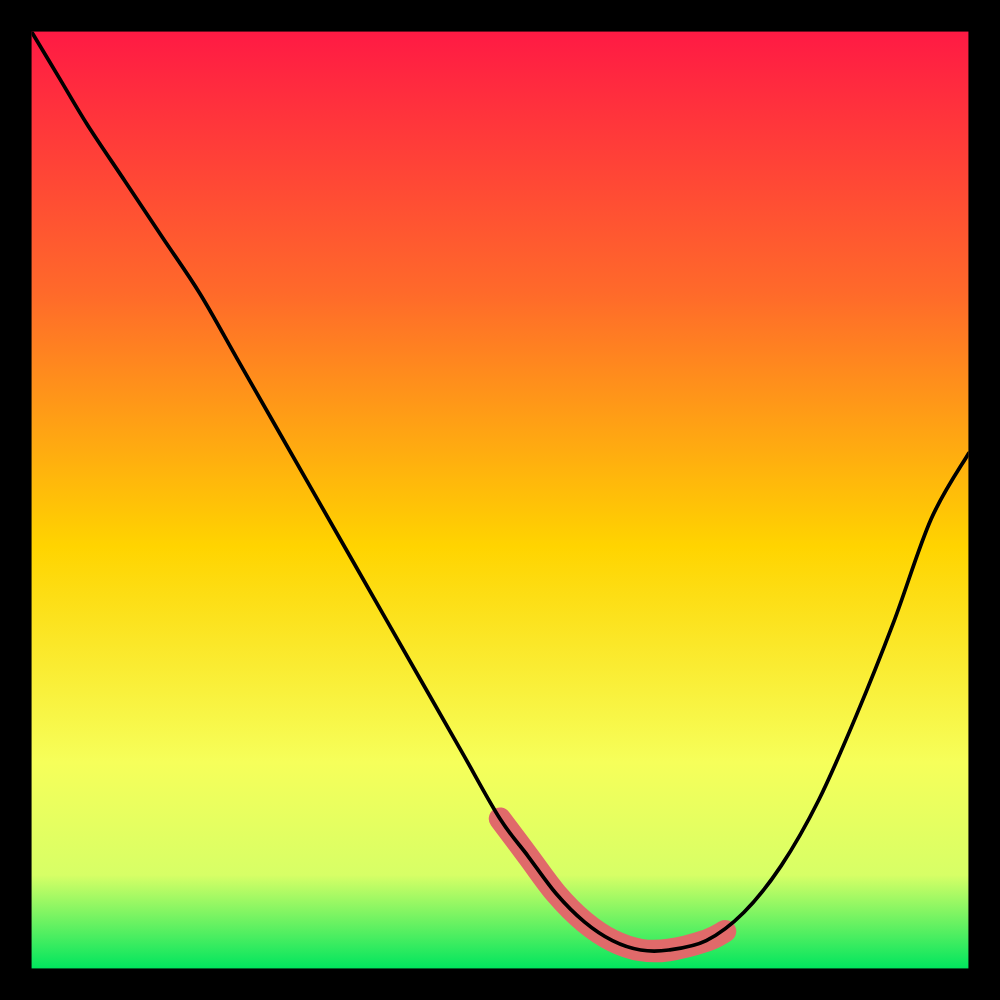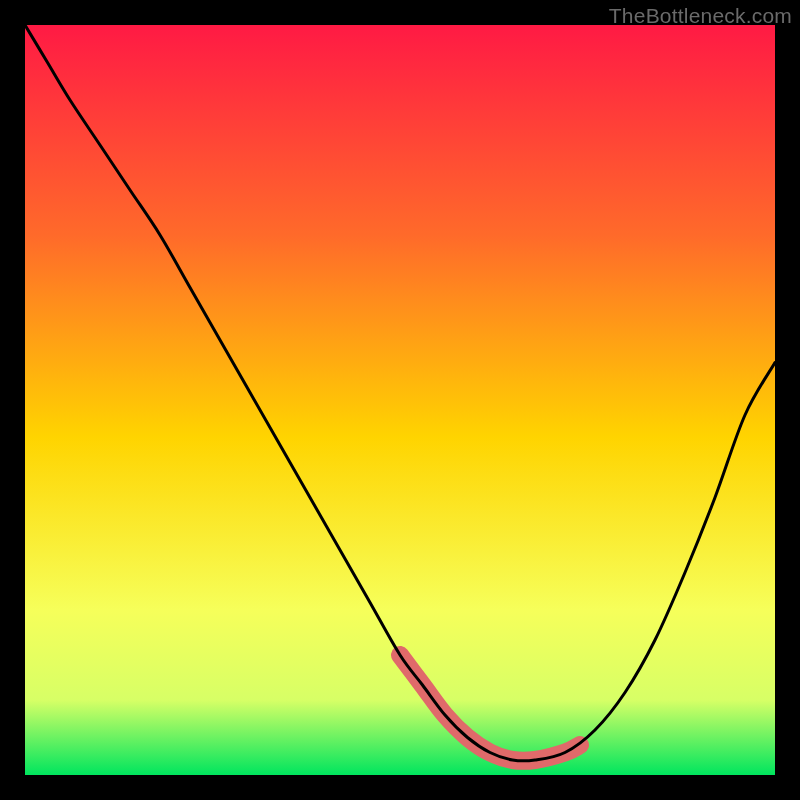--- a/index.html
+++ b/index.html
@@ -57,15 +57,14 @@
           <stop id="g4" offset="90%" stop-color="#d7ff66"></stop>
           <stop id="g5" offset="100%" stop-color="#00e55e"></stop>
         </linearGradient>
       </defs>
       <rect x="0" y="0" width="750" height="750" fill="url(#bg-grad)"></rect>
       <path id="highlight-path" fill="none" stroke-linecap="round" stroke-linejoin="round" d="M 375.00 630.00 C 378.75 635.00, 390.00 650.00, 397.50 660.00 C 405.00 670.00, 412.50 681.25, 420.00 690.00 C 427.50 698.75, 435.00 706.25, 442.50 712.50 C 450.00 718.75, 457.50 723.75, 465.00 727.50 C 472.50 731.25, 480.00 733.75, 487.50 735.00 C 495.00 736.25, 501.25 736.25, 510.00 735.00 C 518.75 733.75, 532.50 730.00, 540.00 727.50 C 547.50 725.00, 552.50 721.25, 555.00 720.00" stroke="#e06a6a" stroke-width="18"></path>
       <path id="curve-path" fill="none" stroke-linecap="round" stroke-linejoin="round" d="M 0.00 0.00 C 3.75 6.25, 15.00 25.00, 22.50 37.50 C 30.00 50.00, 36.25 61.25, 45.00 75.00 C 53.75 88.75, 65.00 105.00, 75.00 120.00 C 85.00 135.00, 95.00 150.00, 105.00 165.00 C 115.00 180.00, 125.00 193.75, 135.00 210.00 C 145.00 226.25, 155.00 245.00, 165.00 262.50 C 175.00 280.00, 185.00 297.50, 195.00 315.00 C 205.00 332.50, 215.00 350.00, 225.00 367.50 C 235.00 385.00, 245.00 402.50, 255.00 420.00 C 265.00 437.50, 275.00 455.00, 285.00 472.50 C 295.00 490.00, 305.00 507.50, 315.00 525.00 C 325.00 542.50, 335.00 560.00, 345.00 577.50 C 355.00 595.00, 366.25 616.25, 375.00 630.00 C 383.75 643.75, 390.00 650.00, 397.50 660.00 C 405.00 670.00, 412.50 681.25, 420.00 690.00 C 427.50 698.75, 435.00 706.25, 442.50 712.50 C 450.00 718.75, 457.50 723.75, 465.00 727.50 C 472.50 731.25, 480.00 733.75, 487.50 735.00 C 495.00 736.25, 501.25 736.25, 510.00 735.00 C 518.75 733.75, 530.00 732.50, 540.00 727.50 C 550.00 722.50, 560.00 715.00, 570.00 705.00 C 580.00 695.00, 590.00 682.50, 600.00 667.50 C 610.00 652.50, 620.00 635.00, 630.00 615.00 C 640.00 595.00, 650.00 571.25, 660.00 547.50 C 670.00 523.75, 680.00 498.75, 690.00 472.50 C 700.00 446.25, 710.00 412.50, 720.00 390.00 C 730.00 367.50, 745.00 346.25, 750.00 337.50" stroke="#000000" stroke-width="3"></path>
     </svg>
   </div>
 
-  <div class="watermark">TheBottleneck.com</div>
 
 </div>
 
 </body></html>

